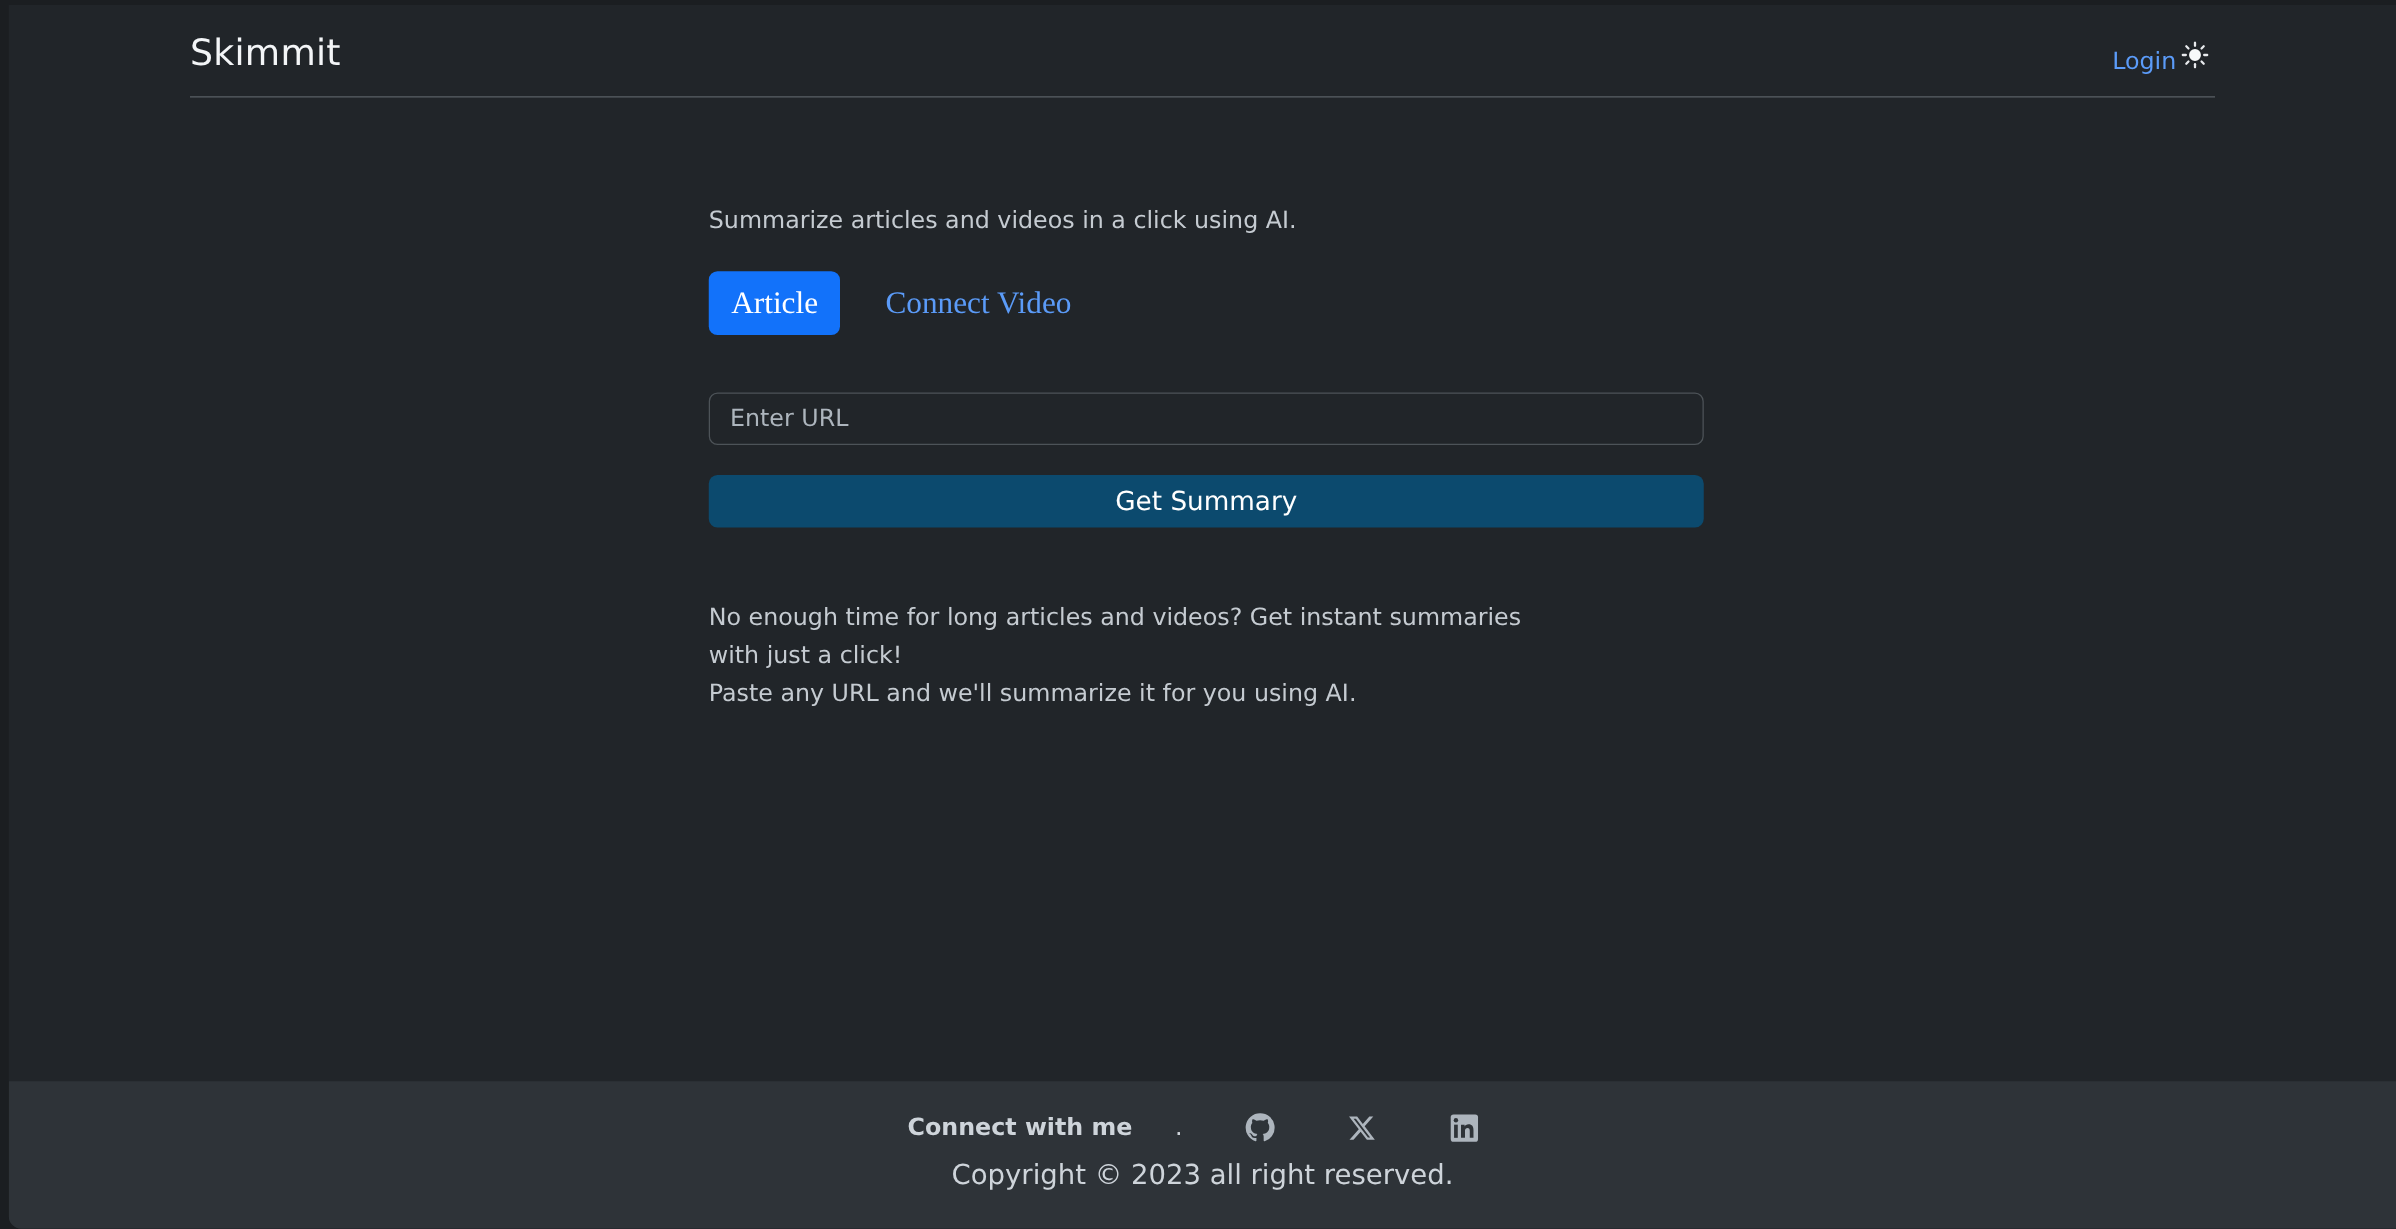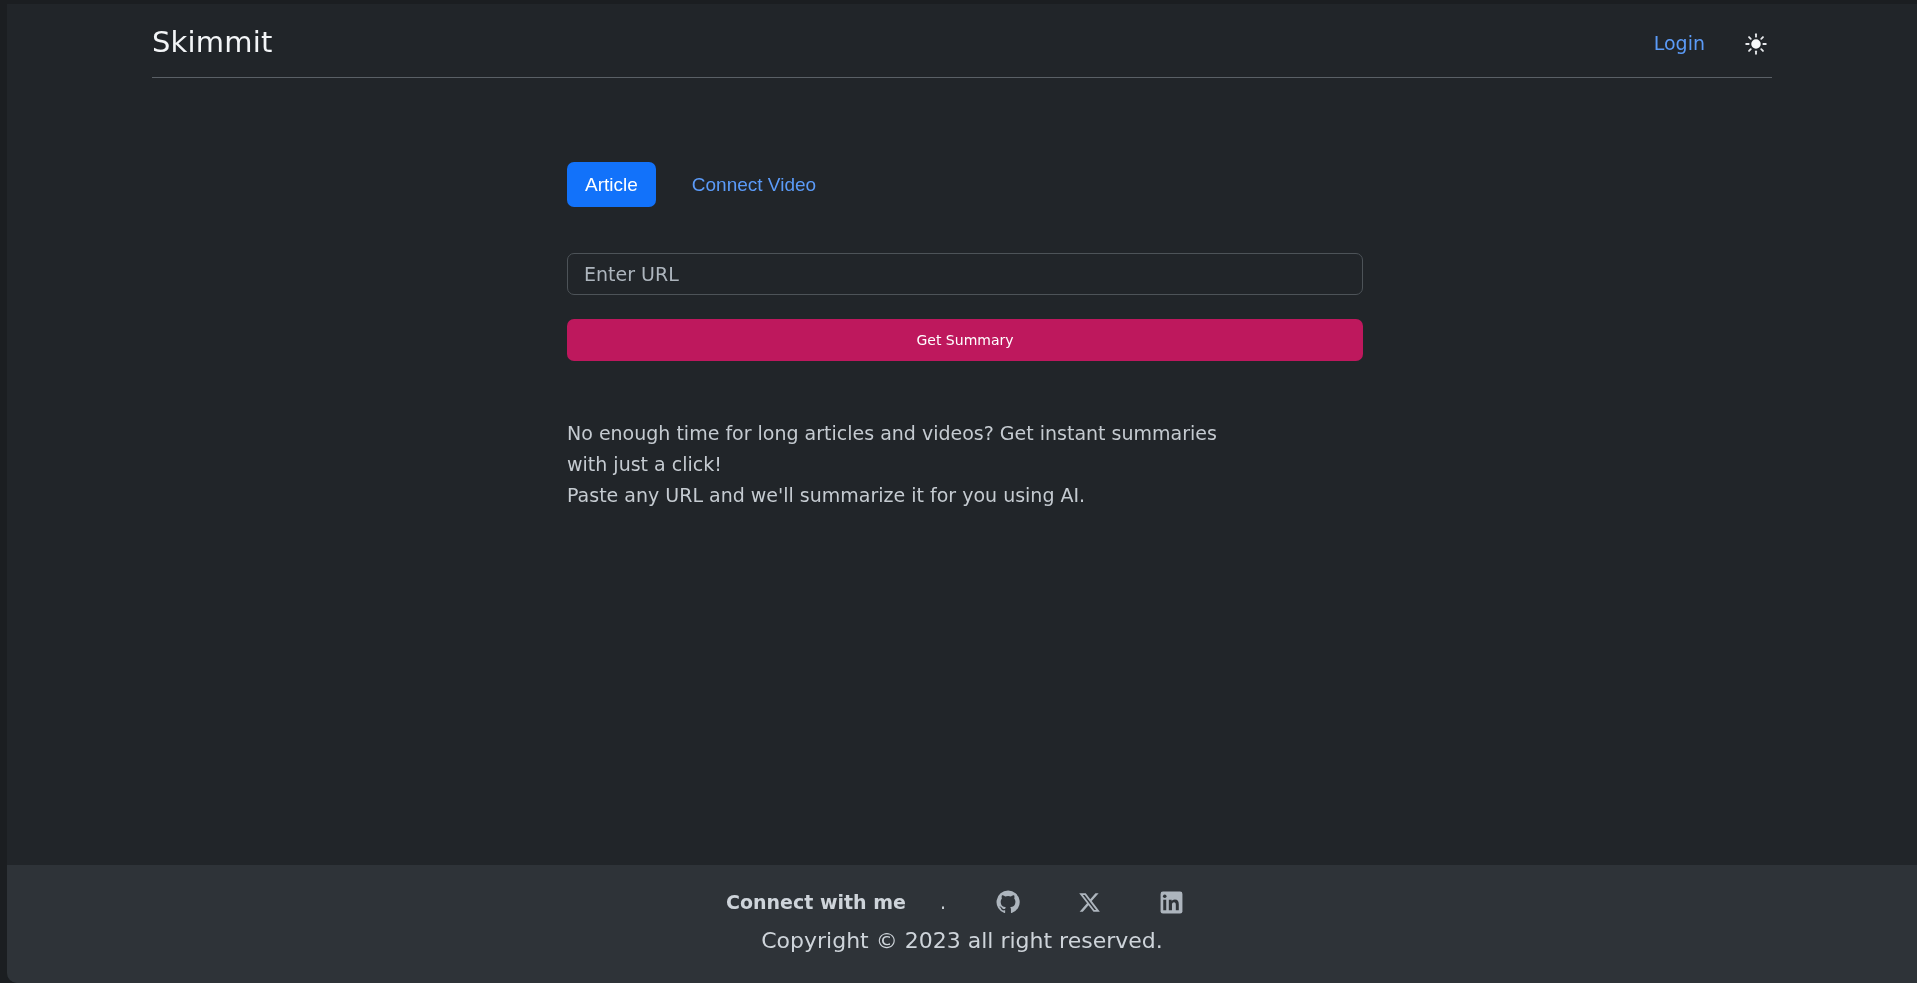--- a/index.html
+++ b/index.html
@@ -59,22 +59,21 @@
     font-size: 29px;
     font-weight: 400;
     color: #f3f5f7;
     letter-spacing: 0.2px;
     line-height: 1;
     padding-bottom: 2px;
   }
 
   .header-right {
     display: flex;
-    align-items: center;
-    gap: 36px;
+    align-items: flex-end;
     padding-right: 1px;
   }
 
   .login-link {
     font-size: 19px;
     color: #5b9bf8;
     text-decoration: none;
     cursor: pointer;
     line-height: 1;
   }
@@ -112,29 +111,29 @@
   }
 
   .tabs {
     display: flex;
     align-items: center;
     gap: 18px;
     margin-bottom: 46px;
   }
 
   .tab {
-    font-size: 19px;
+    font-size: 25px;
     line-height: 1;
     padding: 13px 18px;
     border: none;
     border-radius: 7px;
     background: transparent;
     color: #5b9bf8;
     cursor: pointer;
-    font-family: Liberation Sans, sans-serif;
+    font-family: Liberation Serif, serif;
   }
   .tab.active {
     background: #1272fa;
     color: #ffffff;
   }
 
   .url-input {
     display: block;
     width: 796px;
     height: 42px;
@@ -147,25 +146,25 @@
     padding: 0 16px;
     margin-bottom: 24px;
     outline: none;
   }
   .url-input::placeholder { color: #adb5bd; }
 
   .summary-btn {
     display: block;
     width: 796px;
     height: 42px;
-    background: #be185d;
+    background: #0c4a6e;
     border: none;
     border-radius: 7px;
     color: #ffffff;
-    font-size: 14px;
+    font-size: 21px;
     font-family: inherit;
     cursor: pointer;
     line-height: 42px;
     padding: 0;
     margin-bottom: 57px;
   }
 
   .description {
     font-size: 19px;
     color: #c5cbd1;
@@ -249,20 +248,21 @@
               </svg>
             </span>
           </button>
         </div>
       </header>
     </div>
 
     <main class="main">
       <div class="content">
 
+        <p class="tagline">Summarize articles and videos in a click using AI.</p>
 
         <div class="tabs">
           <button class="tab active">Article</button>
           <button class="tab">Connect Video</button>
         </div>
 
         <input class="url-input" type="text" placeholder="Enter URL" style="">
 
         <button class="summary-btn">Get Summary</button>
 

